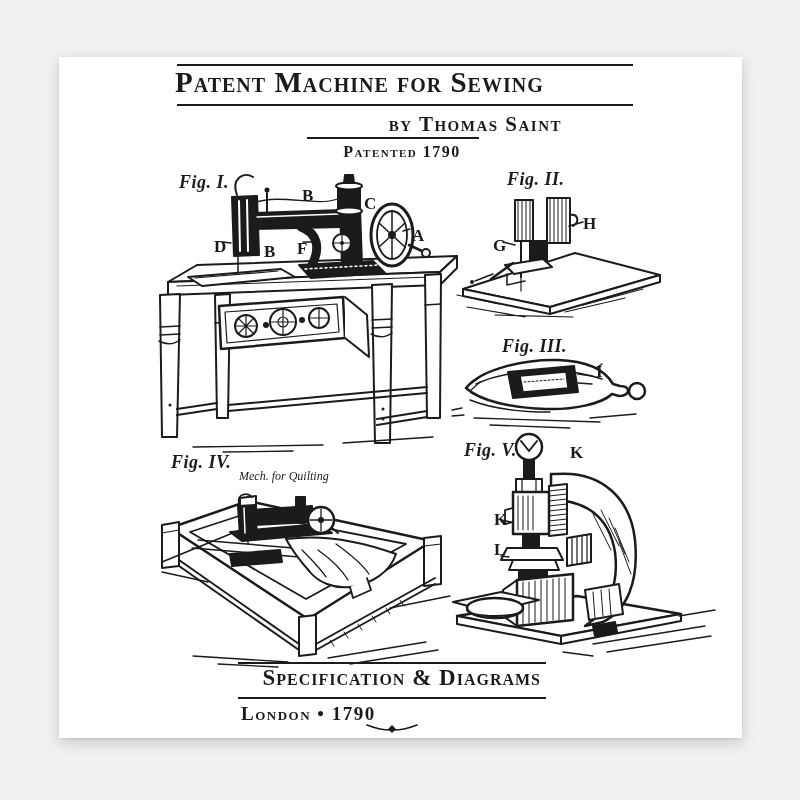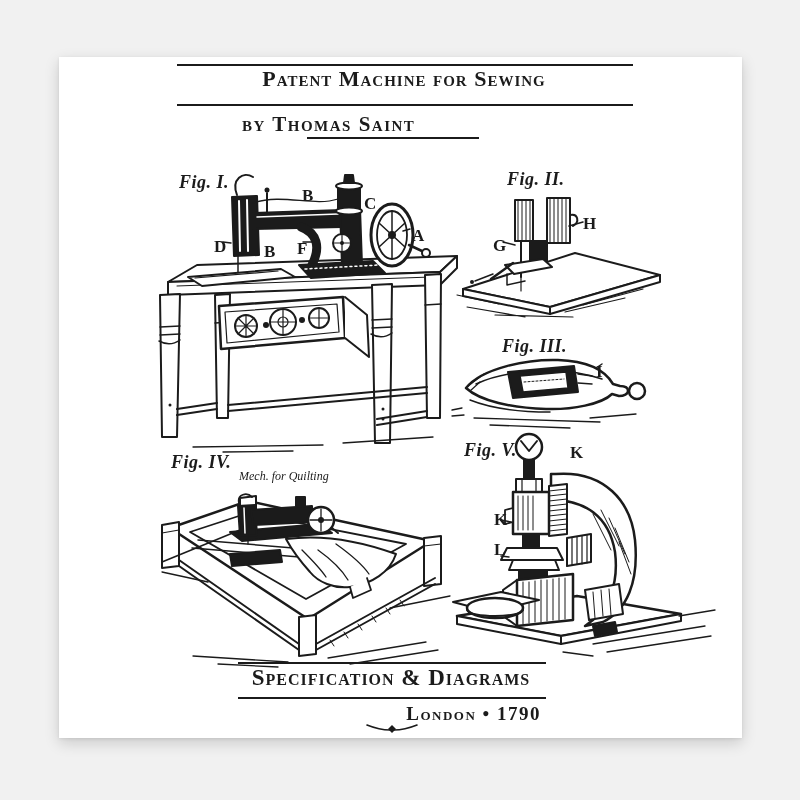--- a/index.html
+++ b/index.html
@@ -11,64 +11,65 @@
   .page{position:absolute;inset:0;}
   .poster{
     position:absolute;left:59px;top:57px;width:683px;height:681px;
     background:#ffffff;
     box-shadow:0 5px 14px rgba(0,0,0,.16),0 1px 3px rgba(0,0,0,.08);
   }
   .fig-group{position:absolute;inset:0;pointer-events:none;}
   .rule{position:absolute;height:2px;background:#1b1b1b;}
   .sc{font-variant:small-caps;}
   .title{
-    position:absolute;left:175px;top:67px;width:458px;text-align:center;
-    font-size:22px;font-weight:700;letter-spacing:1px;line-height:1.05;
+    position:absolute;left:175px;top:67px;width:458px;
+    font-size:29px;font-weight:700;letter-spacing:1px;line-height:1.05;
   }
   .byline{
-    position:absolute;left:242px;top:112px;width:320px;text-align:left;
+    position:absolute;left:242px;top:112px;width:320px;text-align:right;
     font-size:21px;font-weight:700;letter-spacing:1.5px;
   }
   .patent-note{
     position:absolute;left:242px;top:143px;width:320px;text-align:center;
     font-size:16px;font-weight:700;letter-spacing:1.5px;
   }
   .fig-label{
     position:absolute;font-style:italic;font-weight:700;font-size:18px;
     letter-spacing:.5px;white-space:nowrap;
   }
   .fig-caption{
     position:absolute;font-style:italic;font-weight:400;font-size:12px;
     white-space:nowrap;
   }
   .callout{
     position:absolute;font-weight:700;font-size:17px;line-height:1;
     font-family:"Liberation Serif",serif;
   }
   .fig-art{position:absolute;}
   .footer-heading{
-    position:absolute;left:241px;top:665px;width:300px;text-align:center;
+    position:absolute;left:241px;top:665px;width:300px;text-align:right;
     font-size:23px;font-weight:700;letter-spacing:1px;
   }
   .footer-subline{
-    position:absolute;left:241px;top:703px;width:300px;text-align:right;
+    position:absolute;left:241px;top:703px;width:300px;text-align:left;
     font-size:19px;font-weight:700;letter-spacing:1.5px;
   }
 </style>
 </head>
 <body>
 
 <div class="page">
   <div class="poster"></div>
 
   <div class="rule" style="left:177px;top:64px;width:456px;"></div>
   <div class="title sc">Patent Machine for Sewing</div>
   <div class="rule" style="left:177px;top:104px;width:456px;"></div>
   <div class="byline sc">by Thomas Saint</div>
   <div class="rule" style="left:307px;top:137px;width:172px;"></div>
+  <div class="patent-note sc">Patented 1790</div>
 
   <div class="fig-group">
     <span class="fig-label" style="left:179px;top:172px;">Fig. I.</span>
     <svg class="fig-art" style="left:133px;top:165px;" width="330" height="290" viewBox="0 0 330 290">
       <g stroke="#1b1b1b" stroke-width="2" fill="none" stroke-linecap="round" stroke-linejoin="round">
 
         <path d="M35 117 L64 100 L324 91 L307 107 Z" fill="#fff"></path>
         <path d="M35 117 L307 107 L307 120 L35 130 Z" fill="#fff"></path>
         <path d="M307 107 L324 91 L324 103 L307 120 Z" fill="#fff"></path>
         <path d="M44 121 L298 112" stroke-width="1"></path>

